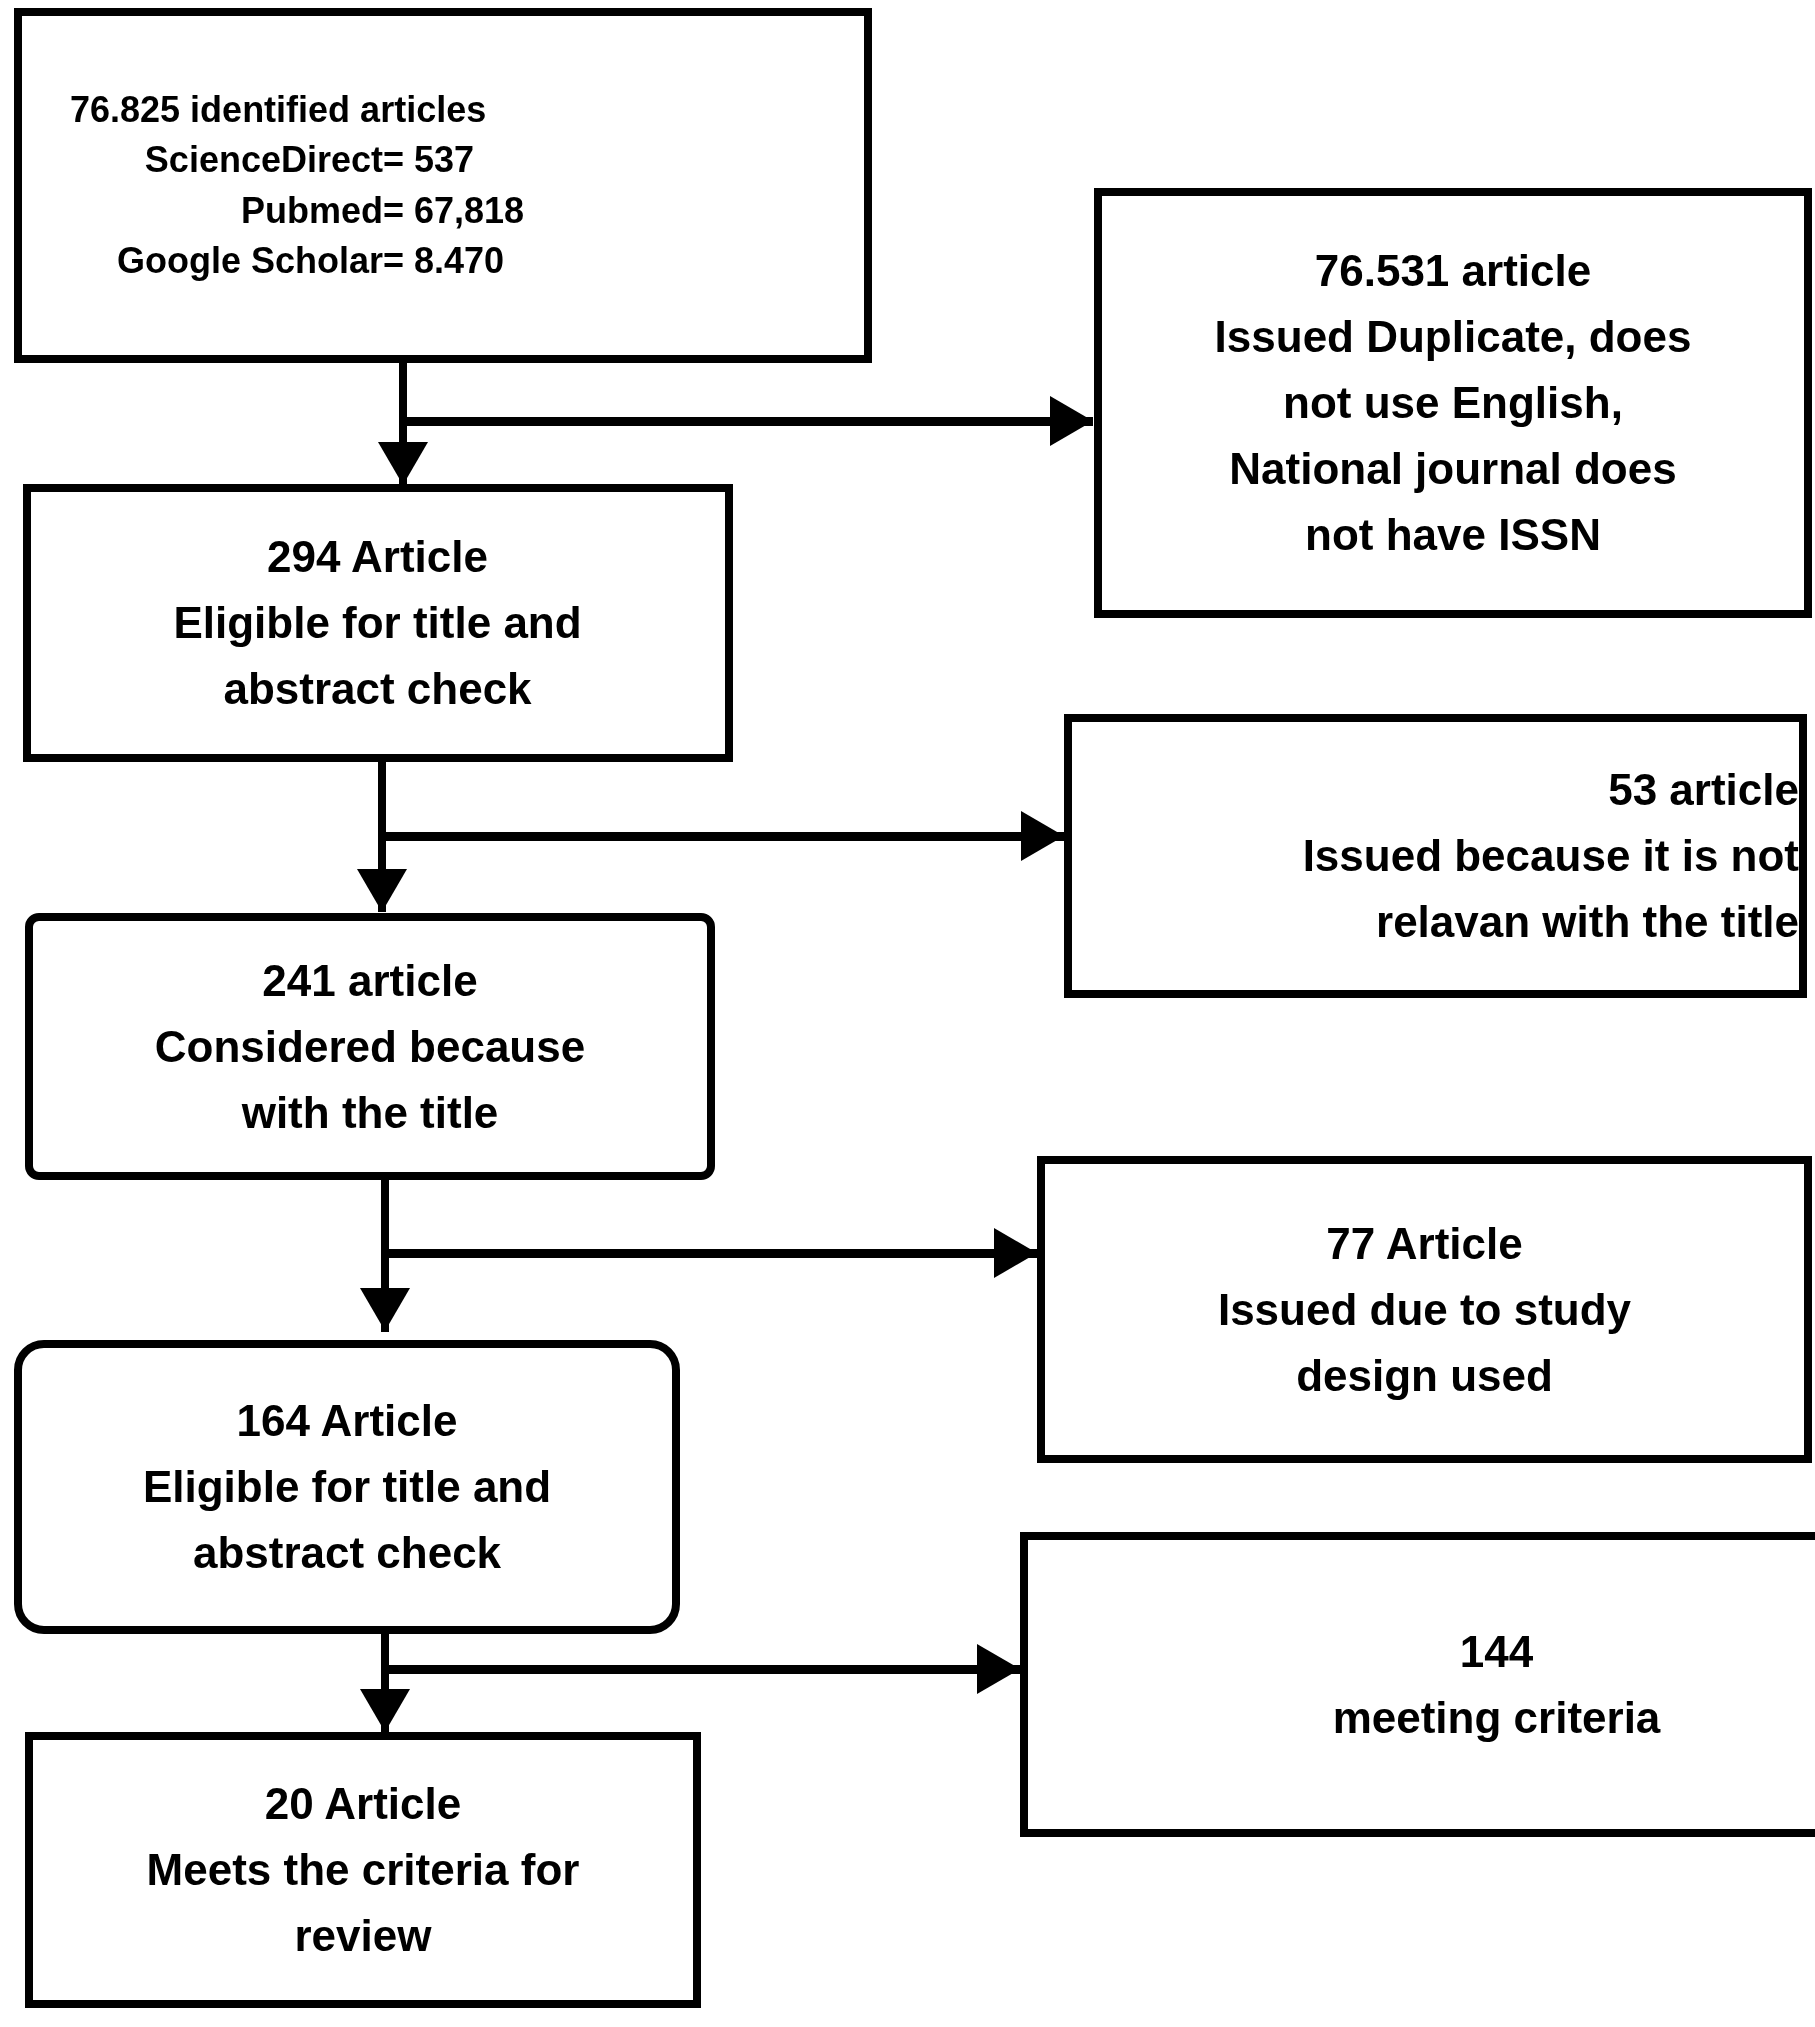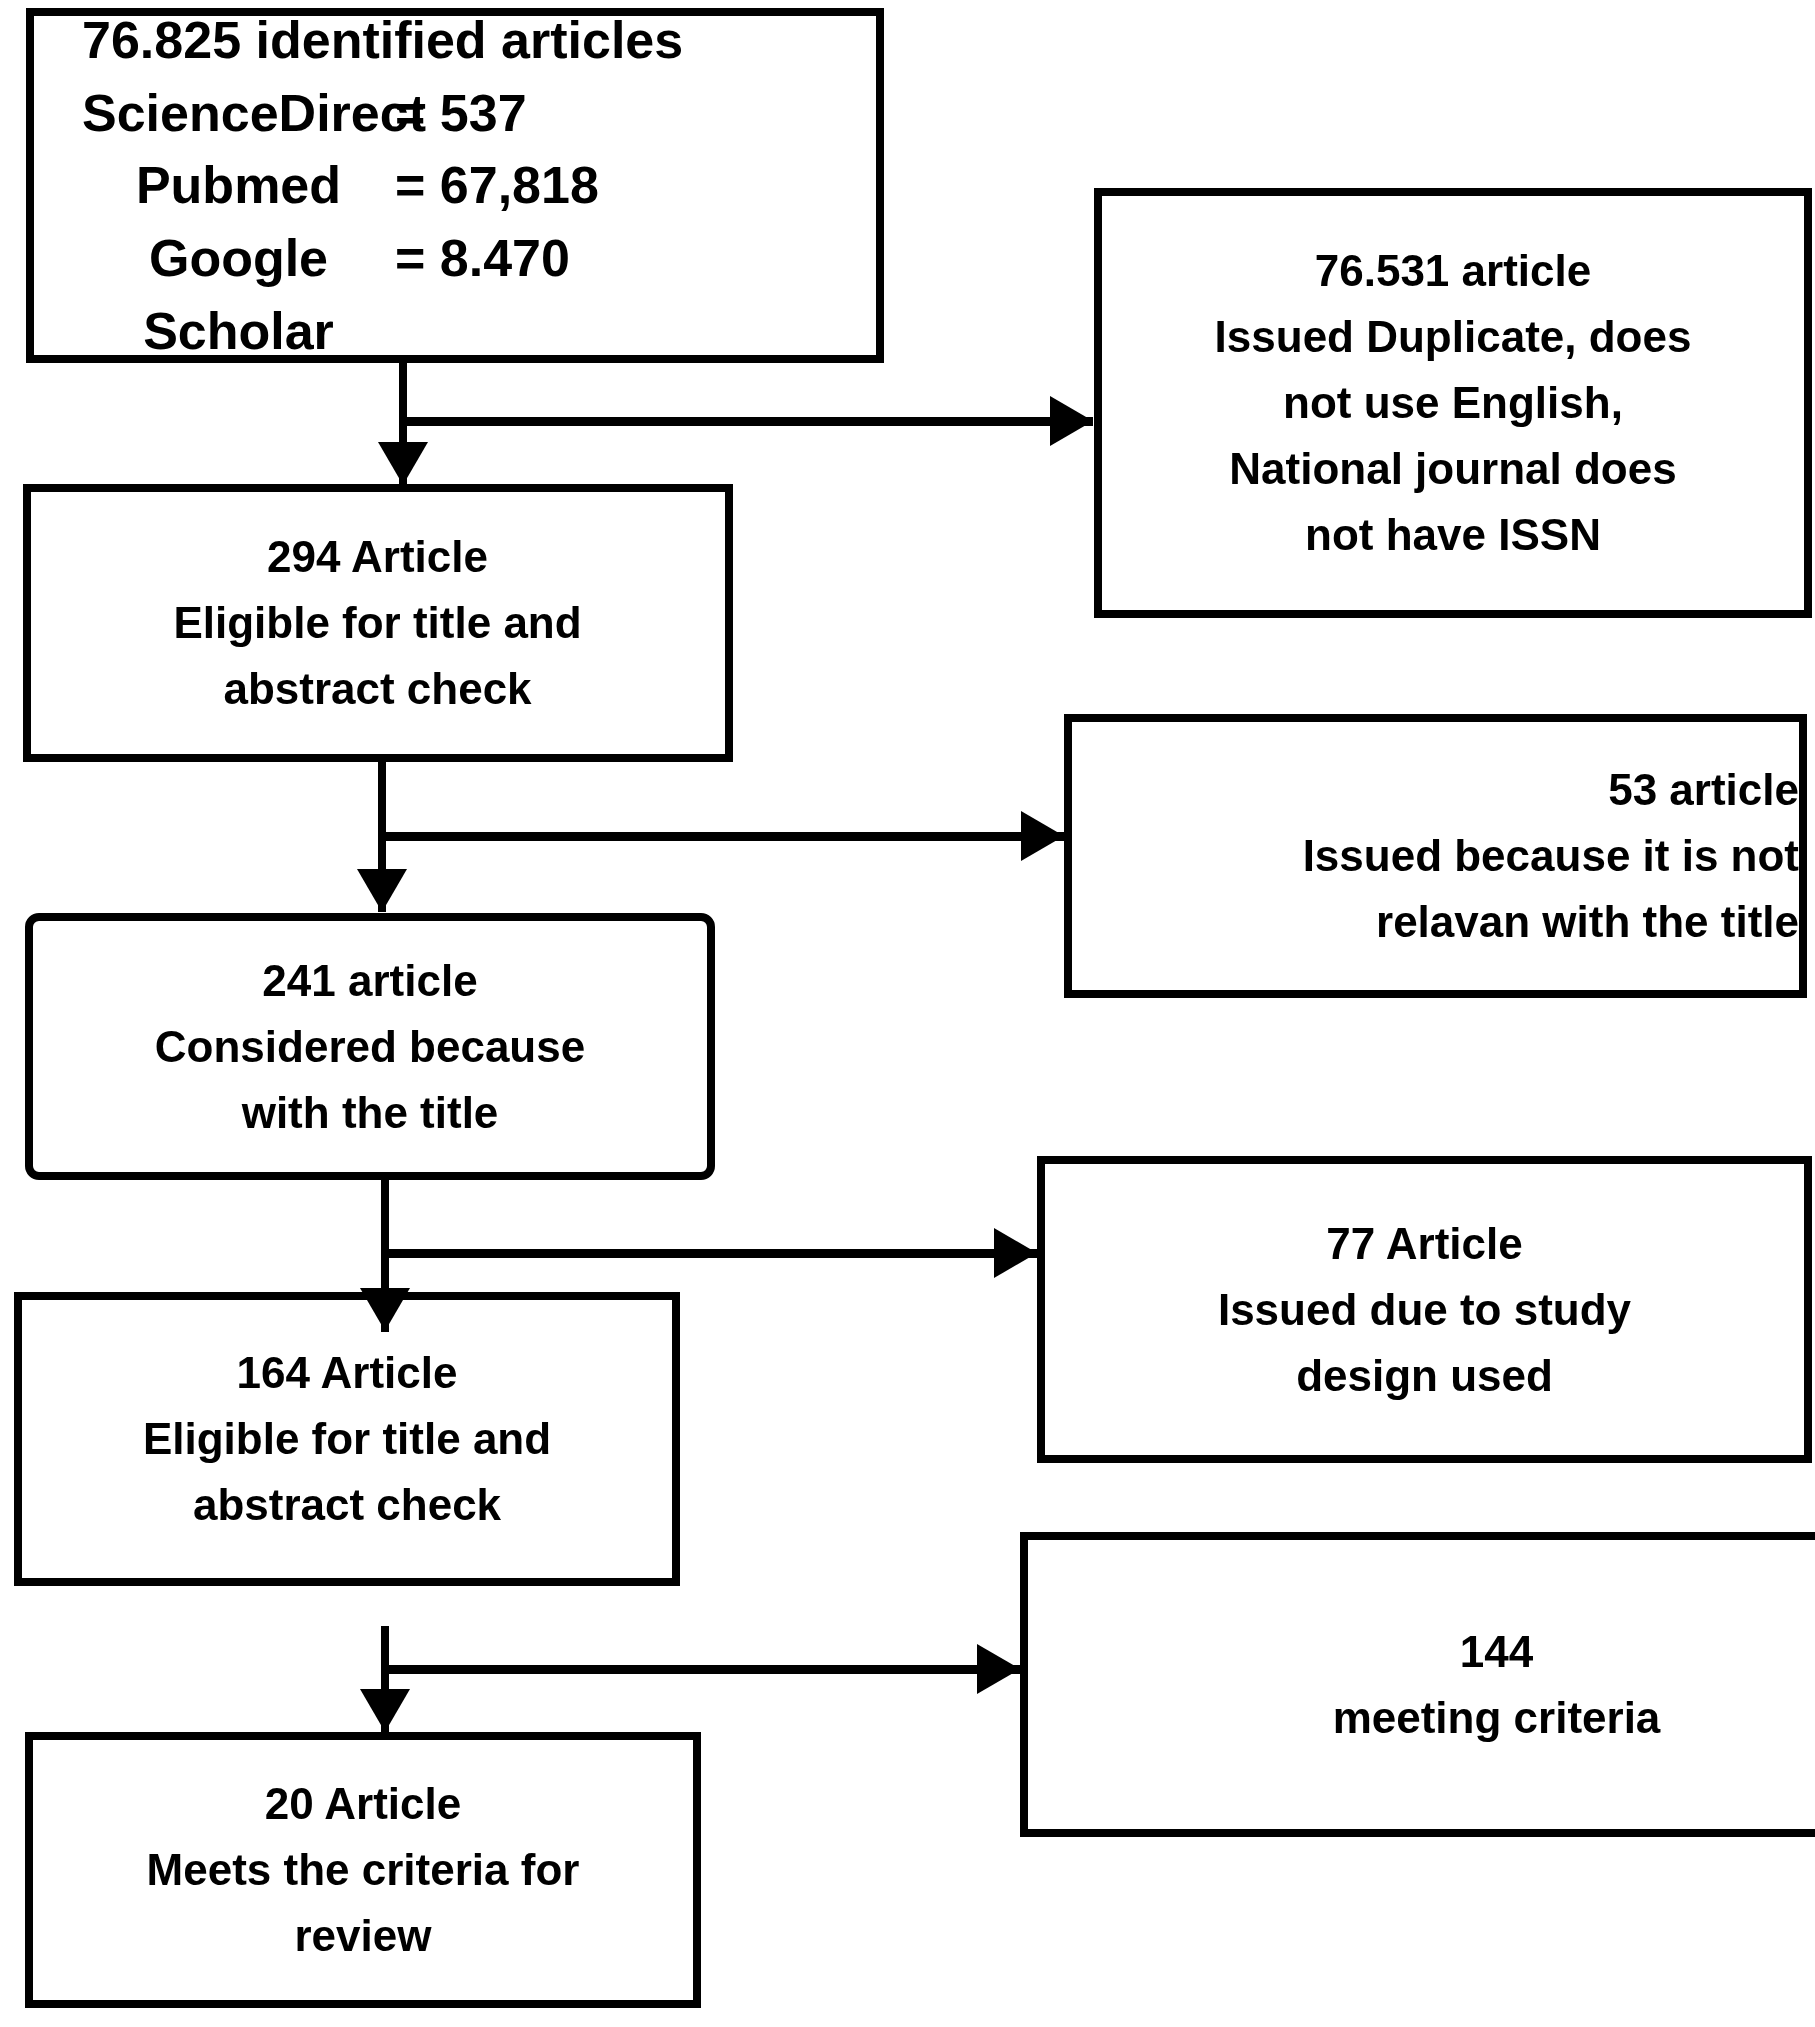--- a/index.html
+++ b/index.html
@@ -21,26 +21,25 @@
     display:flex;
     flex-direction:column;
     justify-content:center;
     align-items:center;
     text-align:center;
     font-size:44px;
     line-height:1.5;
   }
   .box-left-align{
     align-items:flex-start;
-    text-align:center;
+    text-align:right;
     padding-left:48px;
     padding-right:13.4px;
-    font-size:52px;
+    font-size:36px;
     line-height:1.4;
-    margin-left:12px;
   }
   .src-row{display:flex;}
   .src-name{display:inline-block;width:313px;}
   .vline{position:absolute;width:8.3px;background:#000000;}
   .hline{position:absolute;height:9.2px;background:#000000;}
   .arrow-down{
     position:absolute;width:0;height:0;
     border-left:25px solid transparent;
     border-right:25px solid transparent;
     border-top:43px solid #000000;
@@ -48,21 +47,21 @@
   .arrow-right{
     position:absolute;width:0;height:0;
     border-top:25px solid transparent;
     border-bottom:25px solid transparent;
     border-left:43px solid #000000;
   }
   
   #box-identified{left:14px;top:8.3px;width:858px;height:355px;}
   #box-screening{left:22.5px;top:484px;width:710px;height:278px;}
   #box-relevant{left:25px;top:913px;width:690px;height:267px;border-radius:14px;}
-  #box-eligible{left:14px;top:1292px;width:666px;height:294px;}
+  #box-eligible{left:14px;top:1340px;width:666px;height:294px;border-radius:30px;}
   #box-included{left:25px;top:1732px;width:676px;height:276px;}
   
   #box-excl-initial{left:1094px;top:188px;width:718px;height:430px;}
   #box-excl-title{left:1064px;top:714px;width:743px;height:284px;align-items:flex-end;}
   #box-excl-design{left:1037px;top:1108px;width:775px;height:307px;margin-top:48px;}
   #box-excl-criteria{left:1020px;top:1532px;width:953px;height:305px;}
 </style>
 </head>
 <body>
 

